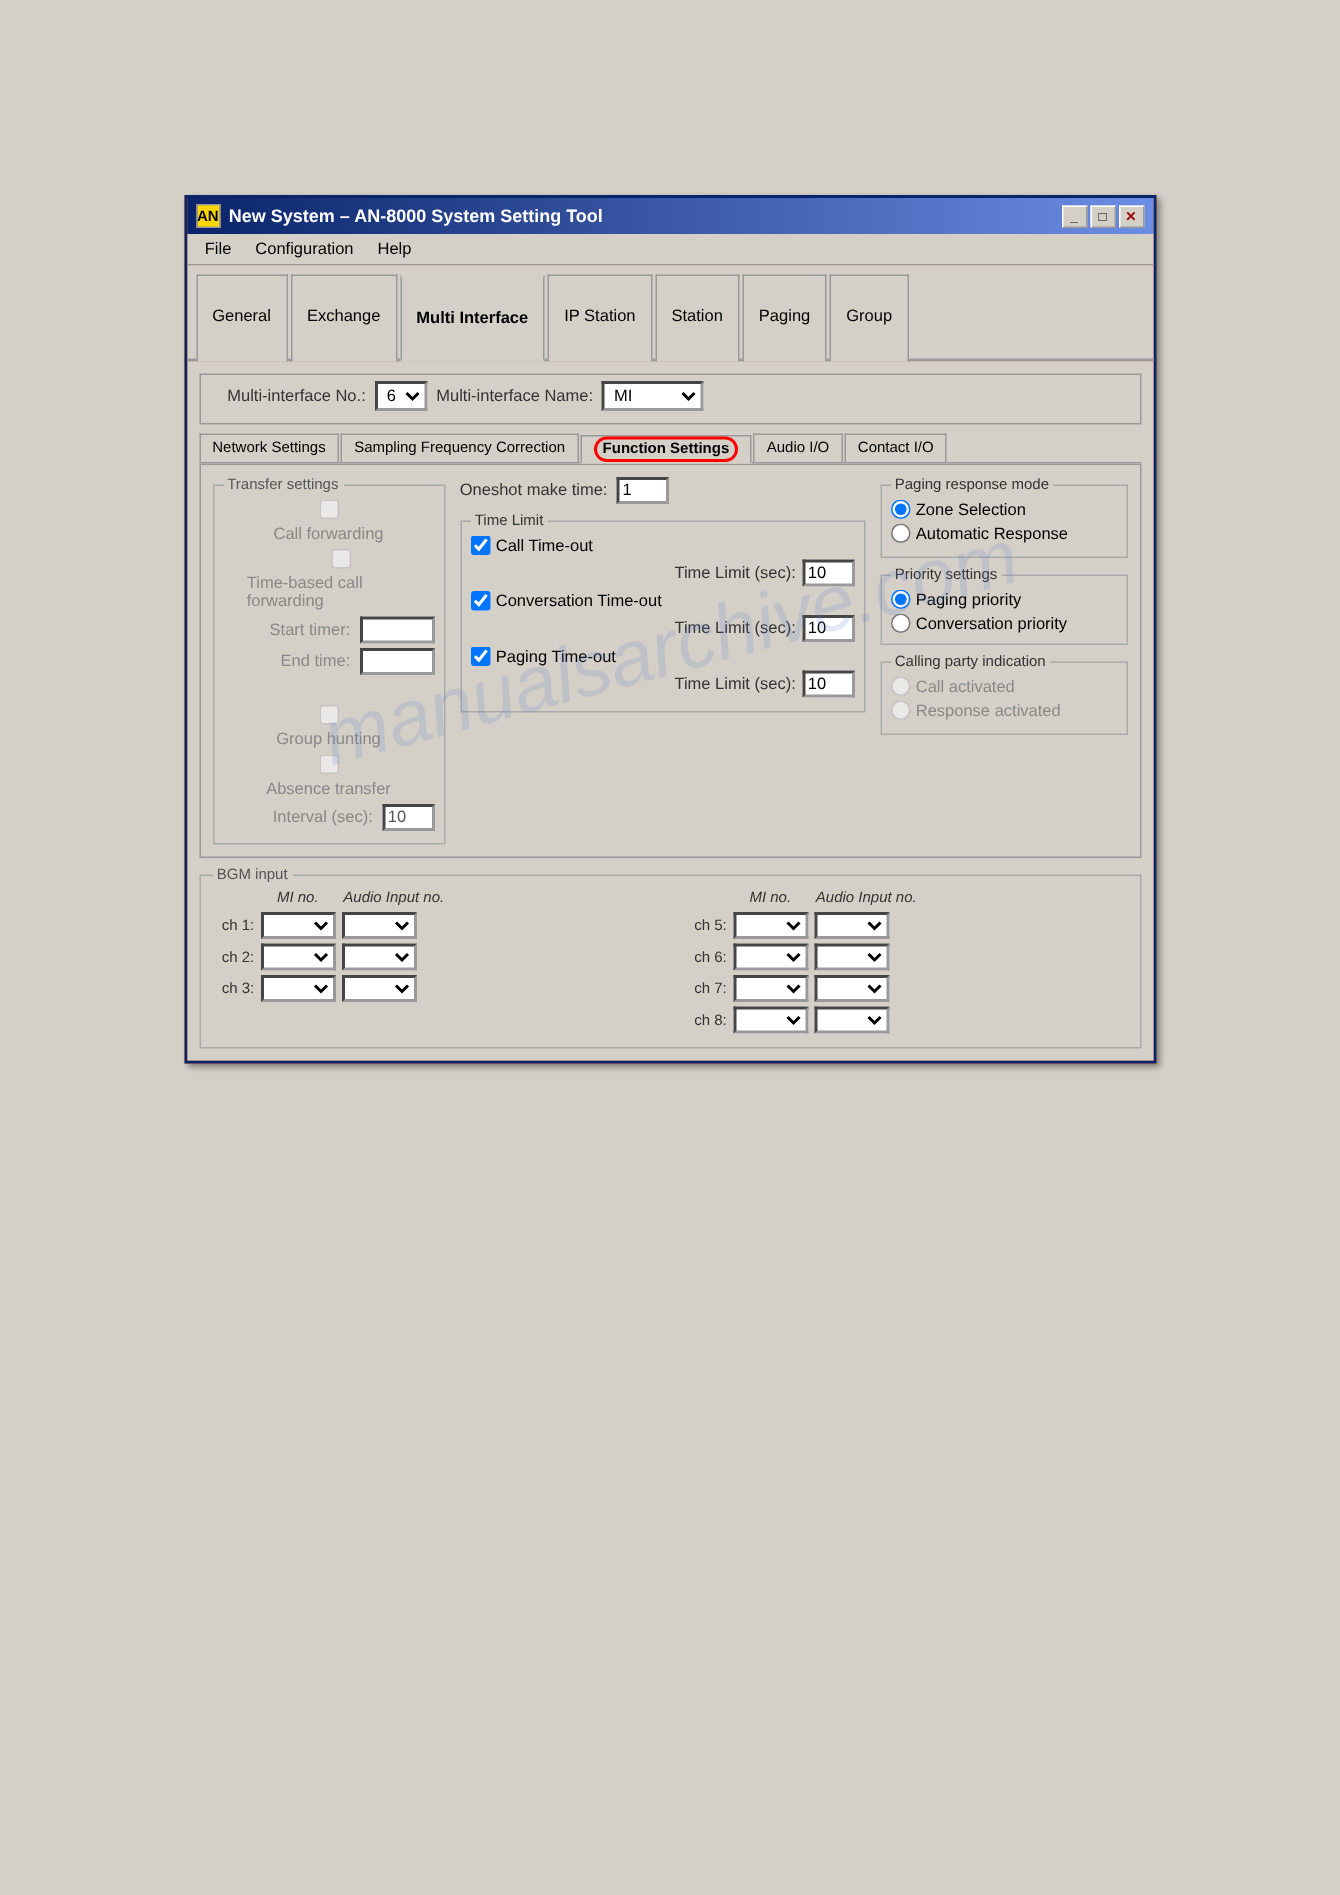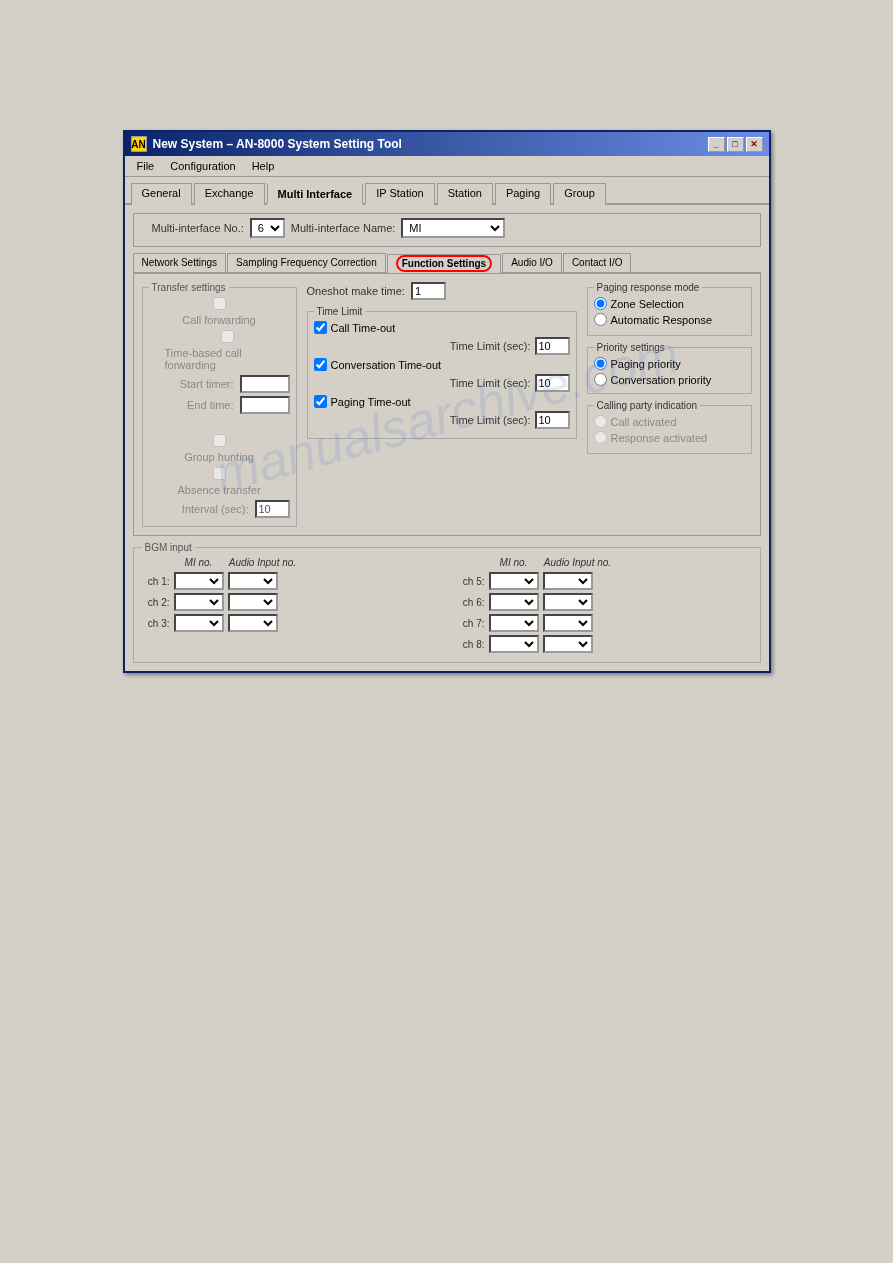--- a/index.html
+++ b/index.html
@@ -93,21 +93,21 @@
 
     .tab-bar {
       background: #d4d0c8;
       padding: 4px 6px 0 6px;
       display: flex;
       gap: 2px;
       border-bottom: 2px solid #999;
     }
 
     .tab {
-      padding: 3px 10px;
+      padding: 21px 10px;
       background: #d4d0c8;
       border: 1px solid #999;
       border-bottom: none;
       cursor: pointer;
       font-size: 11px;
       position: relative;
       top: 2px;
       color: #000;
     }
 
@@ -419,21 +419,21 @@
 
     <div class="content-area">
 
       <div class="fieldset">
         <div class="row">
           <span class="label">Multi-interface No.:</span>
           <select>
             <option>6</option>
           </select>
           <span class="label">Multi-interface Name:</span>
-          <select style="width:104px;">
+          <select style="width:68px;">
             <option>MI</option>
           </select>
         </div>
       </div>
 
       <div class="sub-tab-bar">
         <div class="sub-tab">Network Settings</div>
         <div class="sub-tab">Sampling Frequency Correction</div>
         <div class="sub-tab active">
           <span class="sub-tab-highlight-ring">

